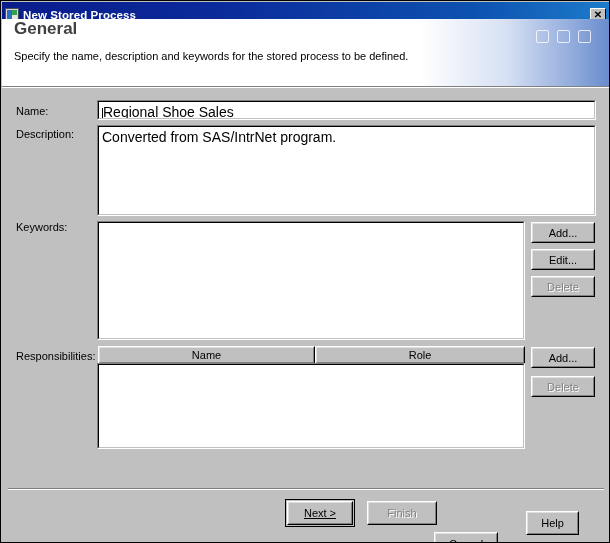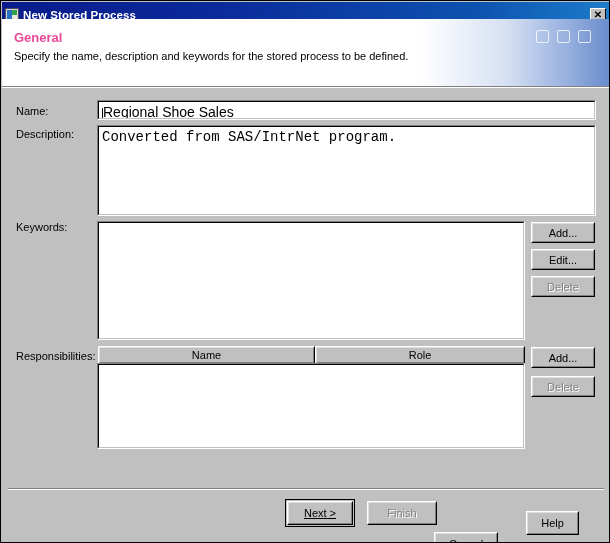--- a/index.html
+++ b/index.html
@@ -110,24 +110,24 @@
   }
   #header-squares i {
     display: block;
     width: 13px; height: 13px;
     border: 1px solid rgba(255,255,255,0.78);
     border-radius: 2px;
     box-sizing: border-box;
   }
   #header-title {
     position: absolute;
-    left: 12px; top: 11px;
-    font-size: 13px;
+    left: 12px; top: 0;
+    font-size: 17px;
     font-weight: bold;
-    color: #ec4899;
+    color: #404040;
   }
   #header-sub {
     position: absolute;
     left: 12px; top: 31px;
     font-size: 11px;
     color: #000000;
   }
   #header-rule {
     position: absolute;
     left: 1px; top: 85px;
@@ -321,21 +321,21 @@
   <div id="body">
 
     <div class="lbl" style="left:14px; top:17px;">Name:</div>
     <div class="sunken" style="left:95px; top:12px; width:499px; height:20px;">
       <div class="inner">
         <div class="field-text"><span class="caret"></span><span>Regional Shoe Sales</span></div>
       </div>
     </div>
 
     <div class="lbl" style="left:14px; top:40px;">Description:</div>
-    <div class="sunken" style="left:95px; top:37px; width:499px; height:91px;font-family:Liberation Mono, monospace;">
+    <div class="sunken" style="left:95px; top:37px; width:499px; height:91px;">
       <div class="inner">
         <div class="field-text">Converted from SAS/IntrNet program.</div>
       </div>
     </div>
 
     <div class="lbl" style="left:14px; top:133px;">Keywords:</div>
     <div class="sunken" style="left:95px; top:133px; width:428px; height:119px;">
       <div class="inner"></div>
     </div>
 

